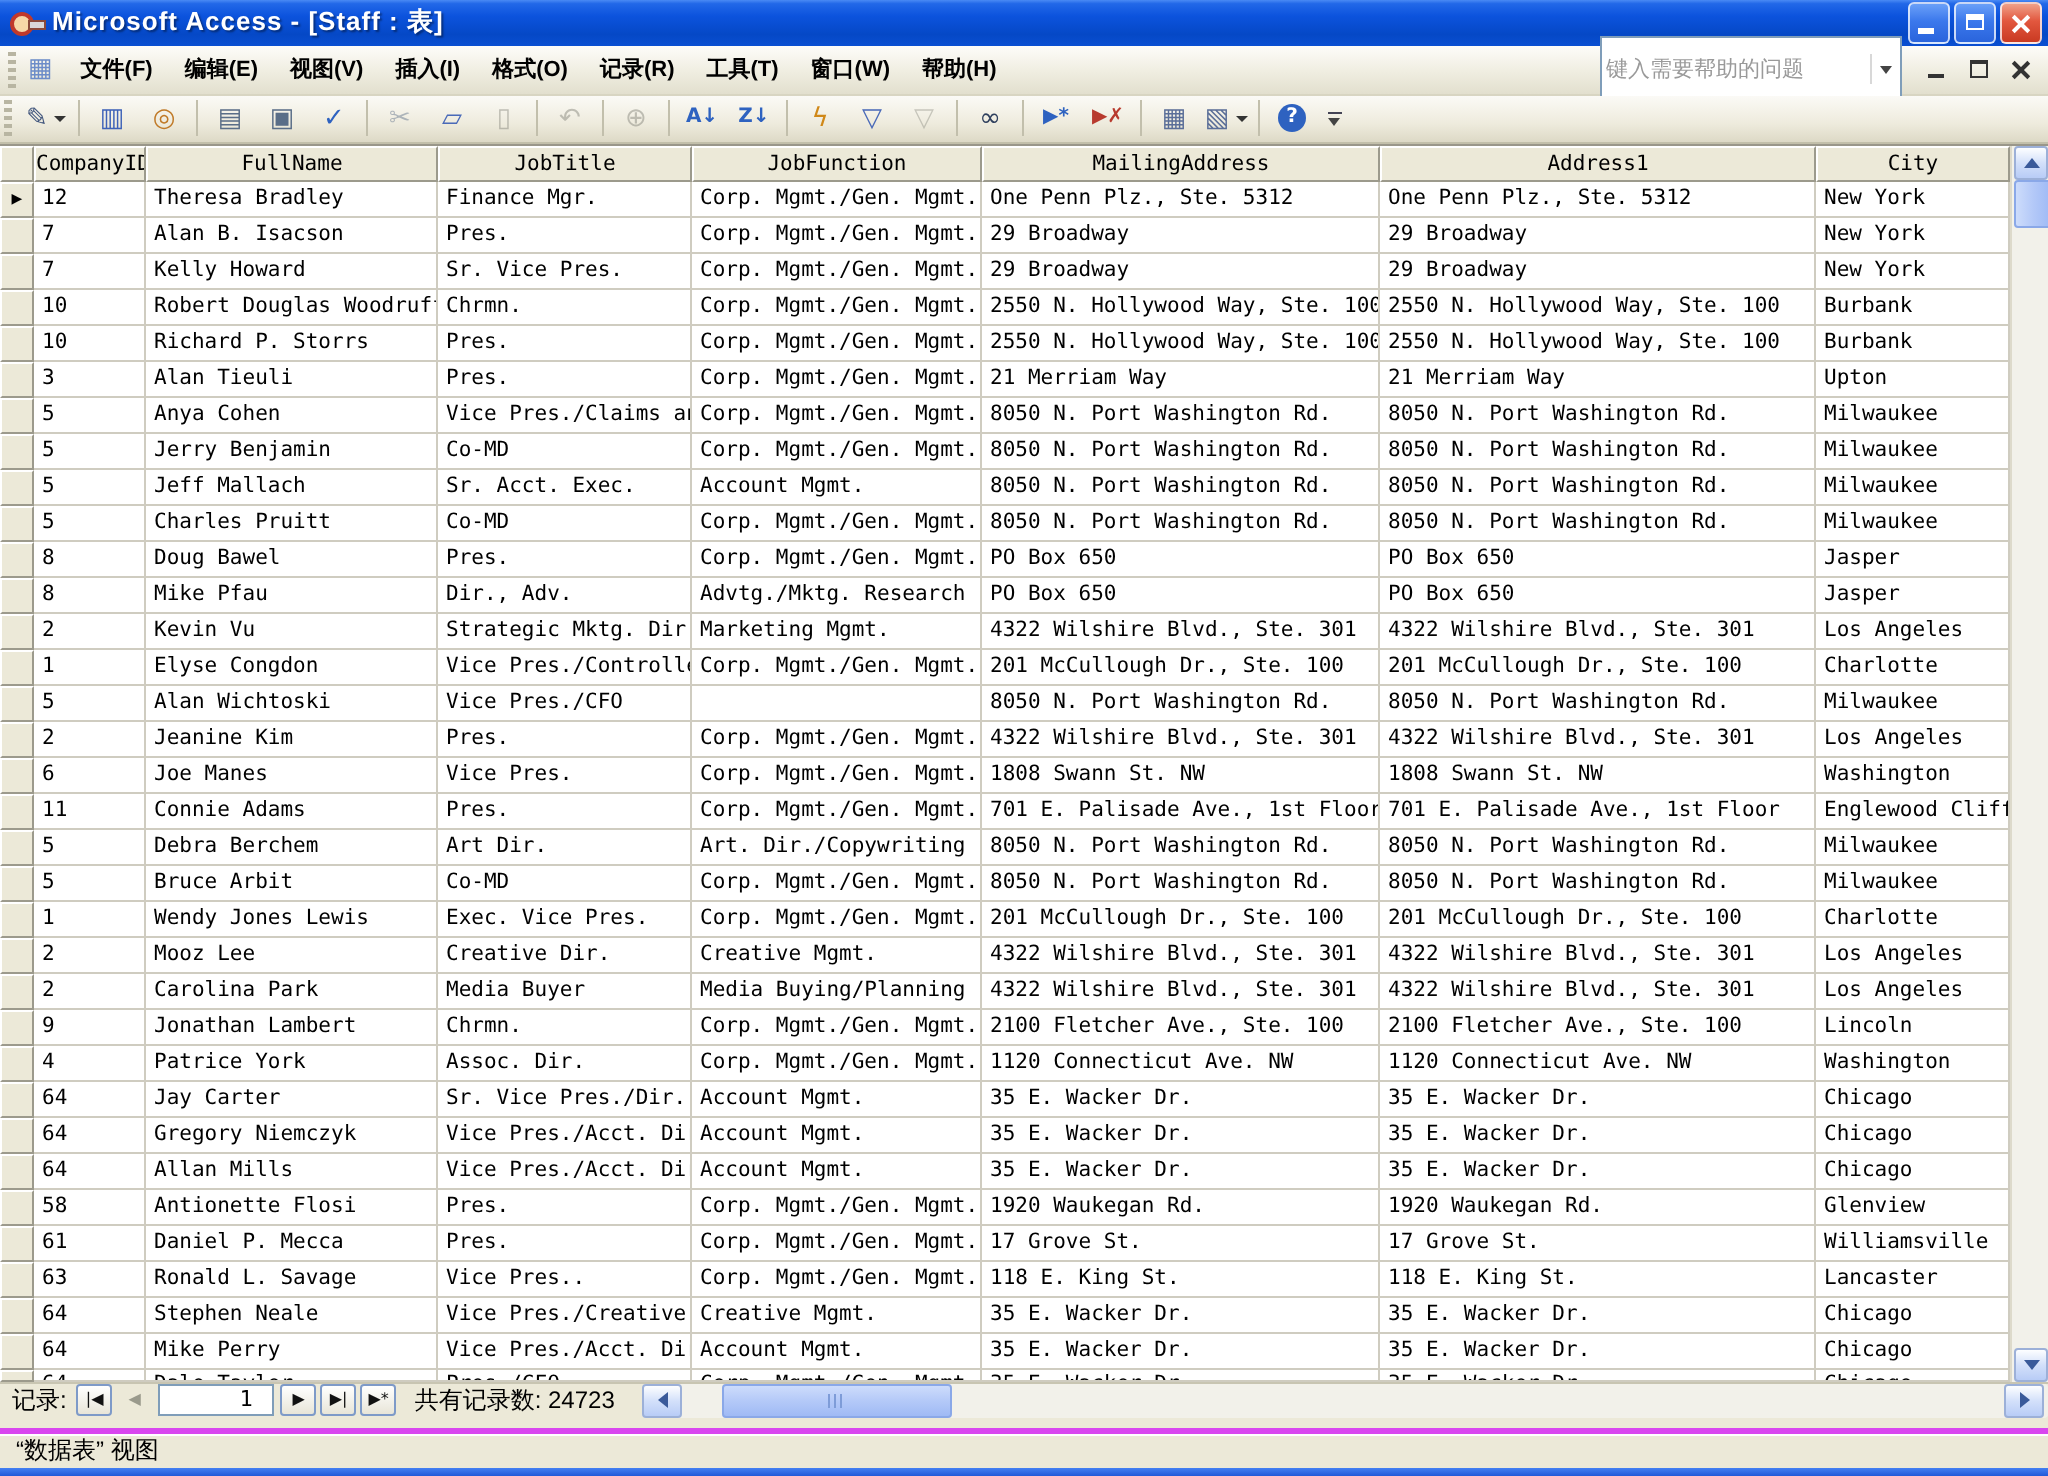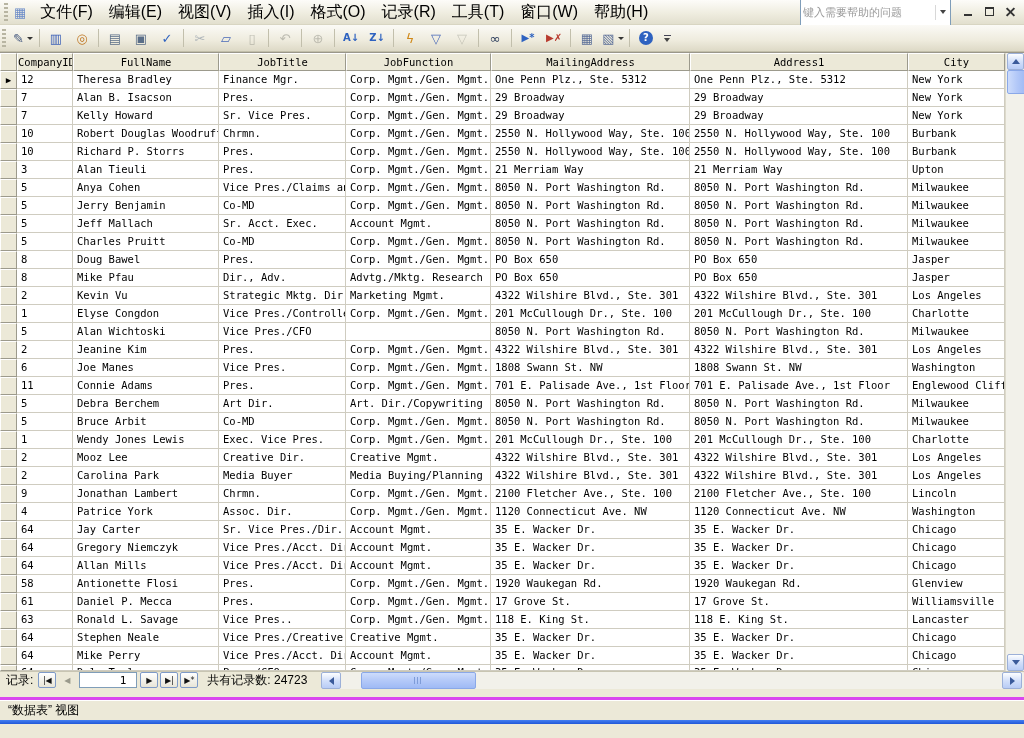--- a/index.html
+++ b/index.html
@@ -27,21 +27,21 @@
   .g-close1,.g-close2{position:absolute;left:4px;top:9px;width:11px;height:2px;background:#fff;}
   .g-close1{transform:rotate(45deg);} .g-close2{transform:rotate(-45deg);}
 
   
   .menubar{height:24px;display:flex;align-items:center;
     background:linear-gradient(180deg,#FDFCF9 0%,#EFEDE0 55%,#E2DFCE 100%);
     border-bottom:1px solid #D8D5C2;padding:0 4px;}
   .grip{width:4px;height:18px;margin:0 4px 0 0;
     background:repeating-linear-gradient(180deg,#B8B5A2 0 2px,transparent 2px 4px);}
   .child-icon{font-family:"DejaVu Sans",sans-serif;font-size:13px;color:#6C8CC8;margin:0 6px 0 2px;}
-  .menu-item{font-size:16px;color:#000;padding:17px 8px;white-space:nowrap;}
+  .menu-item{font-size:11px;color:#000;padding:17px 8px;white-space:nowrap;font-weight:bold;}
   .menu-spacer{flex:1;}
   .help-search{display:flex;align-items:center;border:1px solid #7F9DB9;background:#fff;height:33px;box-sizing:border-box;}
   .help-search input{border:0;outline:0;width:130px;height:13px;font-size:11px;
     font-family:"Liberation Sans",sans-serif;color:#444;padding:0 2px;}
   .help-search input::placeholder{color:#9A9A9A;}
   .dd-caret{width:14px;height:15px;display:flex;align-items:center;justify-content:center;border-left:1px solid #D8D8D8;}
   .tri-d{width:0;height:0;border-left:3px solid transparent;border-right:3px solid transparent;border-top:4px solid #444;}
   .mdi{display:flex;align-items:center;gap:6px;margin-left:10px;margin-right:2px;}
   .mdi .mbtn{width:15px;height:14px;position:relative;}
   .m-min{position:absolute;left:3px;bottom:3px;width:8px;height:2px;background:#333;}
@@ -127,20 +127,39 @@
   .statusbar{height:20px;background:#ECE9D8;border-top:3px solid #d946ef;
     box-shadow:inset 0 1px 0 #FFFFFF;display:flex;align-items:center;
     padding-left:8px;font-size:12px;color:#000;}
   .taskbar-sliver{height:4px;background:linear-gradient(180deg,#4480F2,#2158D8);}
 </style>
 </head>
 <body>
 
 <div class="app">
 
+  <div class="titlebar">
+    <span class="app-icon">
+        <i class="key-ring"></i>
+        <i class="key-stem"></i>
+      </span>
+    <span class="title">Microsoft Access - [Staff : 表]</span>
+    <span class="winbtns">
+      <span class="wbtn">
+          <i class="g-min"></i>
+        </span>
+      <span class="wbtn">
+          <i class="g-restore"></i>
+        </span>
+      <span class="wbtn close">
+          <i class="g-close1"></i>
+          <i class="g-close2"></i>
+        </span>
+    </span>
+  </div>
 
   <div class="menubar">
     <span class="grip"></span>
     <span class="child-icon">▦</span>
     <span style="display:flex;">
         <span class="menu-item">文件(F)</span>
         <span class="menu-item">编辑(E)</span>
         <span class="menu-item">视图(V)</span>
         <span class="menu-item">插入(I)</span>
         <span class="menu-item">格式(O)</span>

